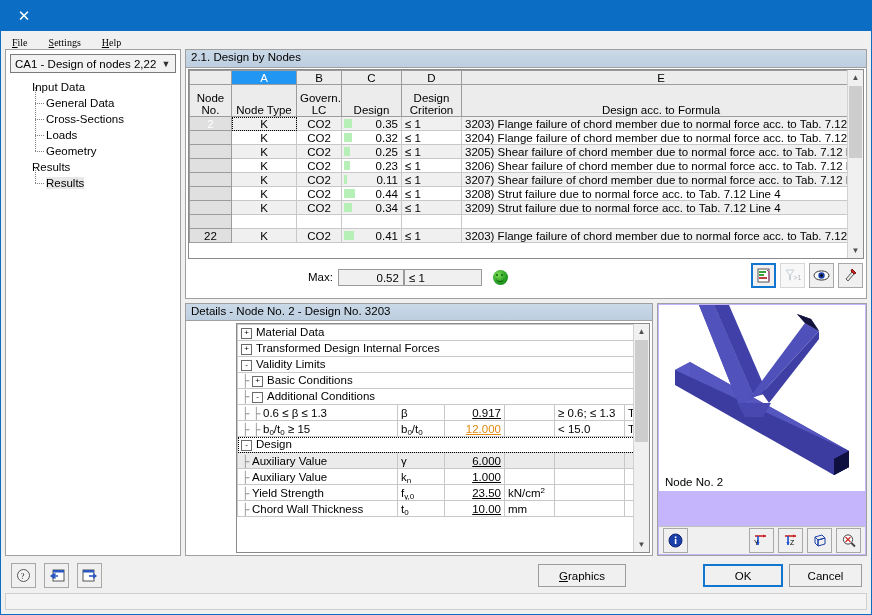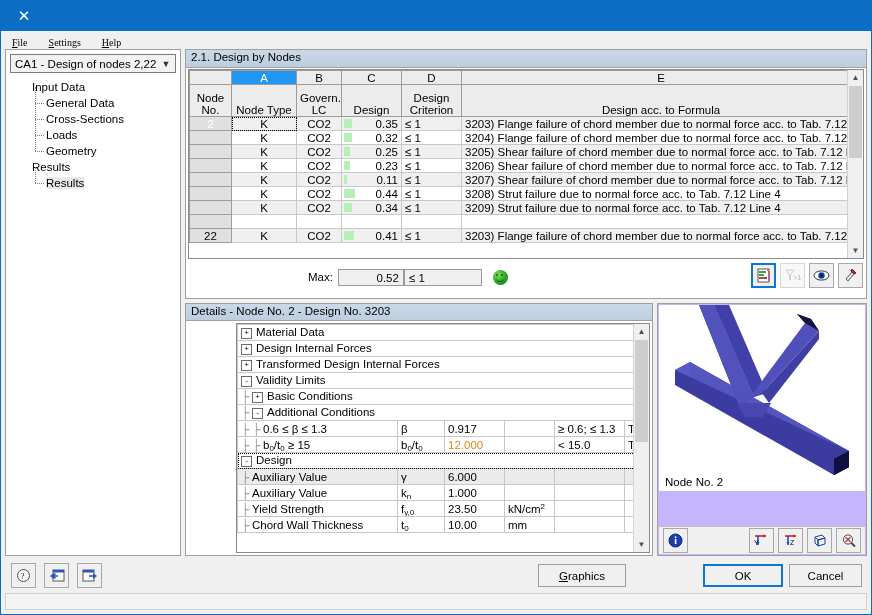--- a/index.html
+++ b/index.html
@@ -63,21 +63,21 @@
   .colhdr{background:#ececec;text-align:center;height:13px;font-weight:normal;
           border:1px solid #9c9c9c !important;color:#000;}
   .colhdr.active{background:#2196f3;color:#fff;}
   .hdr2{background:#ececec;text-align:center;font-weight:normal;
         border:1px solid #9c9c9c !important;vertical-align:bottom;padding-bottom:1px;}
   .rowhdr{background:#e0e0e0;text-align:center;border:1px solid #9c9c9c !important;}
   .rowhdr.sel{background:#2196f3;color:#fff;}
   tr.alt td{background:#f0f0f0;}
   tr.alt td.rowhdr{background:#e0e0e0;}
   td.c{text-align:center;}
-  td.r{text-align:left;}
+  td.r{text-align:right;text-decoration:underline;}
   td.designcell{position:relative;text-align:right;padding-right:4px;}
   .bar{position:absolute;left:2px;top:2px;bottom:2px;background:#b6f0b6;}
   td.sel-cell{outline:1px dotted #000;outline-offset:-1px;}
 
   
   .vscroll{position:absolute;right:0;top:0;bottom:0;width:15px;background:#f0f0f0;
            border-left:1px solid #d2d2d2;}
   .vsb-btn{height:15px;display:flex;align-items:center;justify-content:center;
            font-size:8px;color:#505050;background:#f0f0f0;}
   .vsb-thumb{position:absolute;left:1px;right:1px;background:#cdcdcd;}
@@ -364,23 +364,20 @@
                 <col style="width:60px">
               <col style="width:50px">
                 <col style="width:70px">
                 <col style="width:50px">
             </colgroup>
             <tbody id="det-body">
                 <tr>
                   <td colspan="6" class="treecell"><span class="exp">+</span><span>Material Data</span></td>
                 </tr>
                 <tr>
-                  <td colspan="6" class="treecell"><span class="exp">+</span><span>Design Internal Forces</span></td>
-                </tr>
-                <tr>
                   <td colspan="6" class="treecell"><span class="exp">+</span><span>Transformed Design Internal Forces</span></td>
                 </tr>
                 <tr>
                   <td colspan="6" class="treecell"><span class="exp">-</span><span>Validity Limits</span></td>
                 </tr>
                 <tr>
                   <td colspan="6" class="treecell"><span class="guide">├</span><span class="exp">+</span><span>Basic Conditions</span></td>
                 </tr>
                 <tr>
                   <td colspan="6" class="treecell"><span class="guide">├</span><span class="exp">-</span><span>Additional Conditions</span></td>

